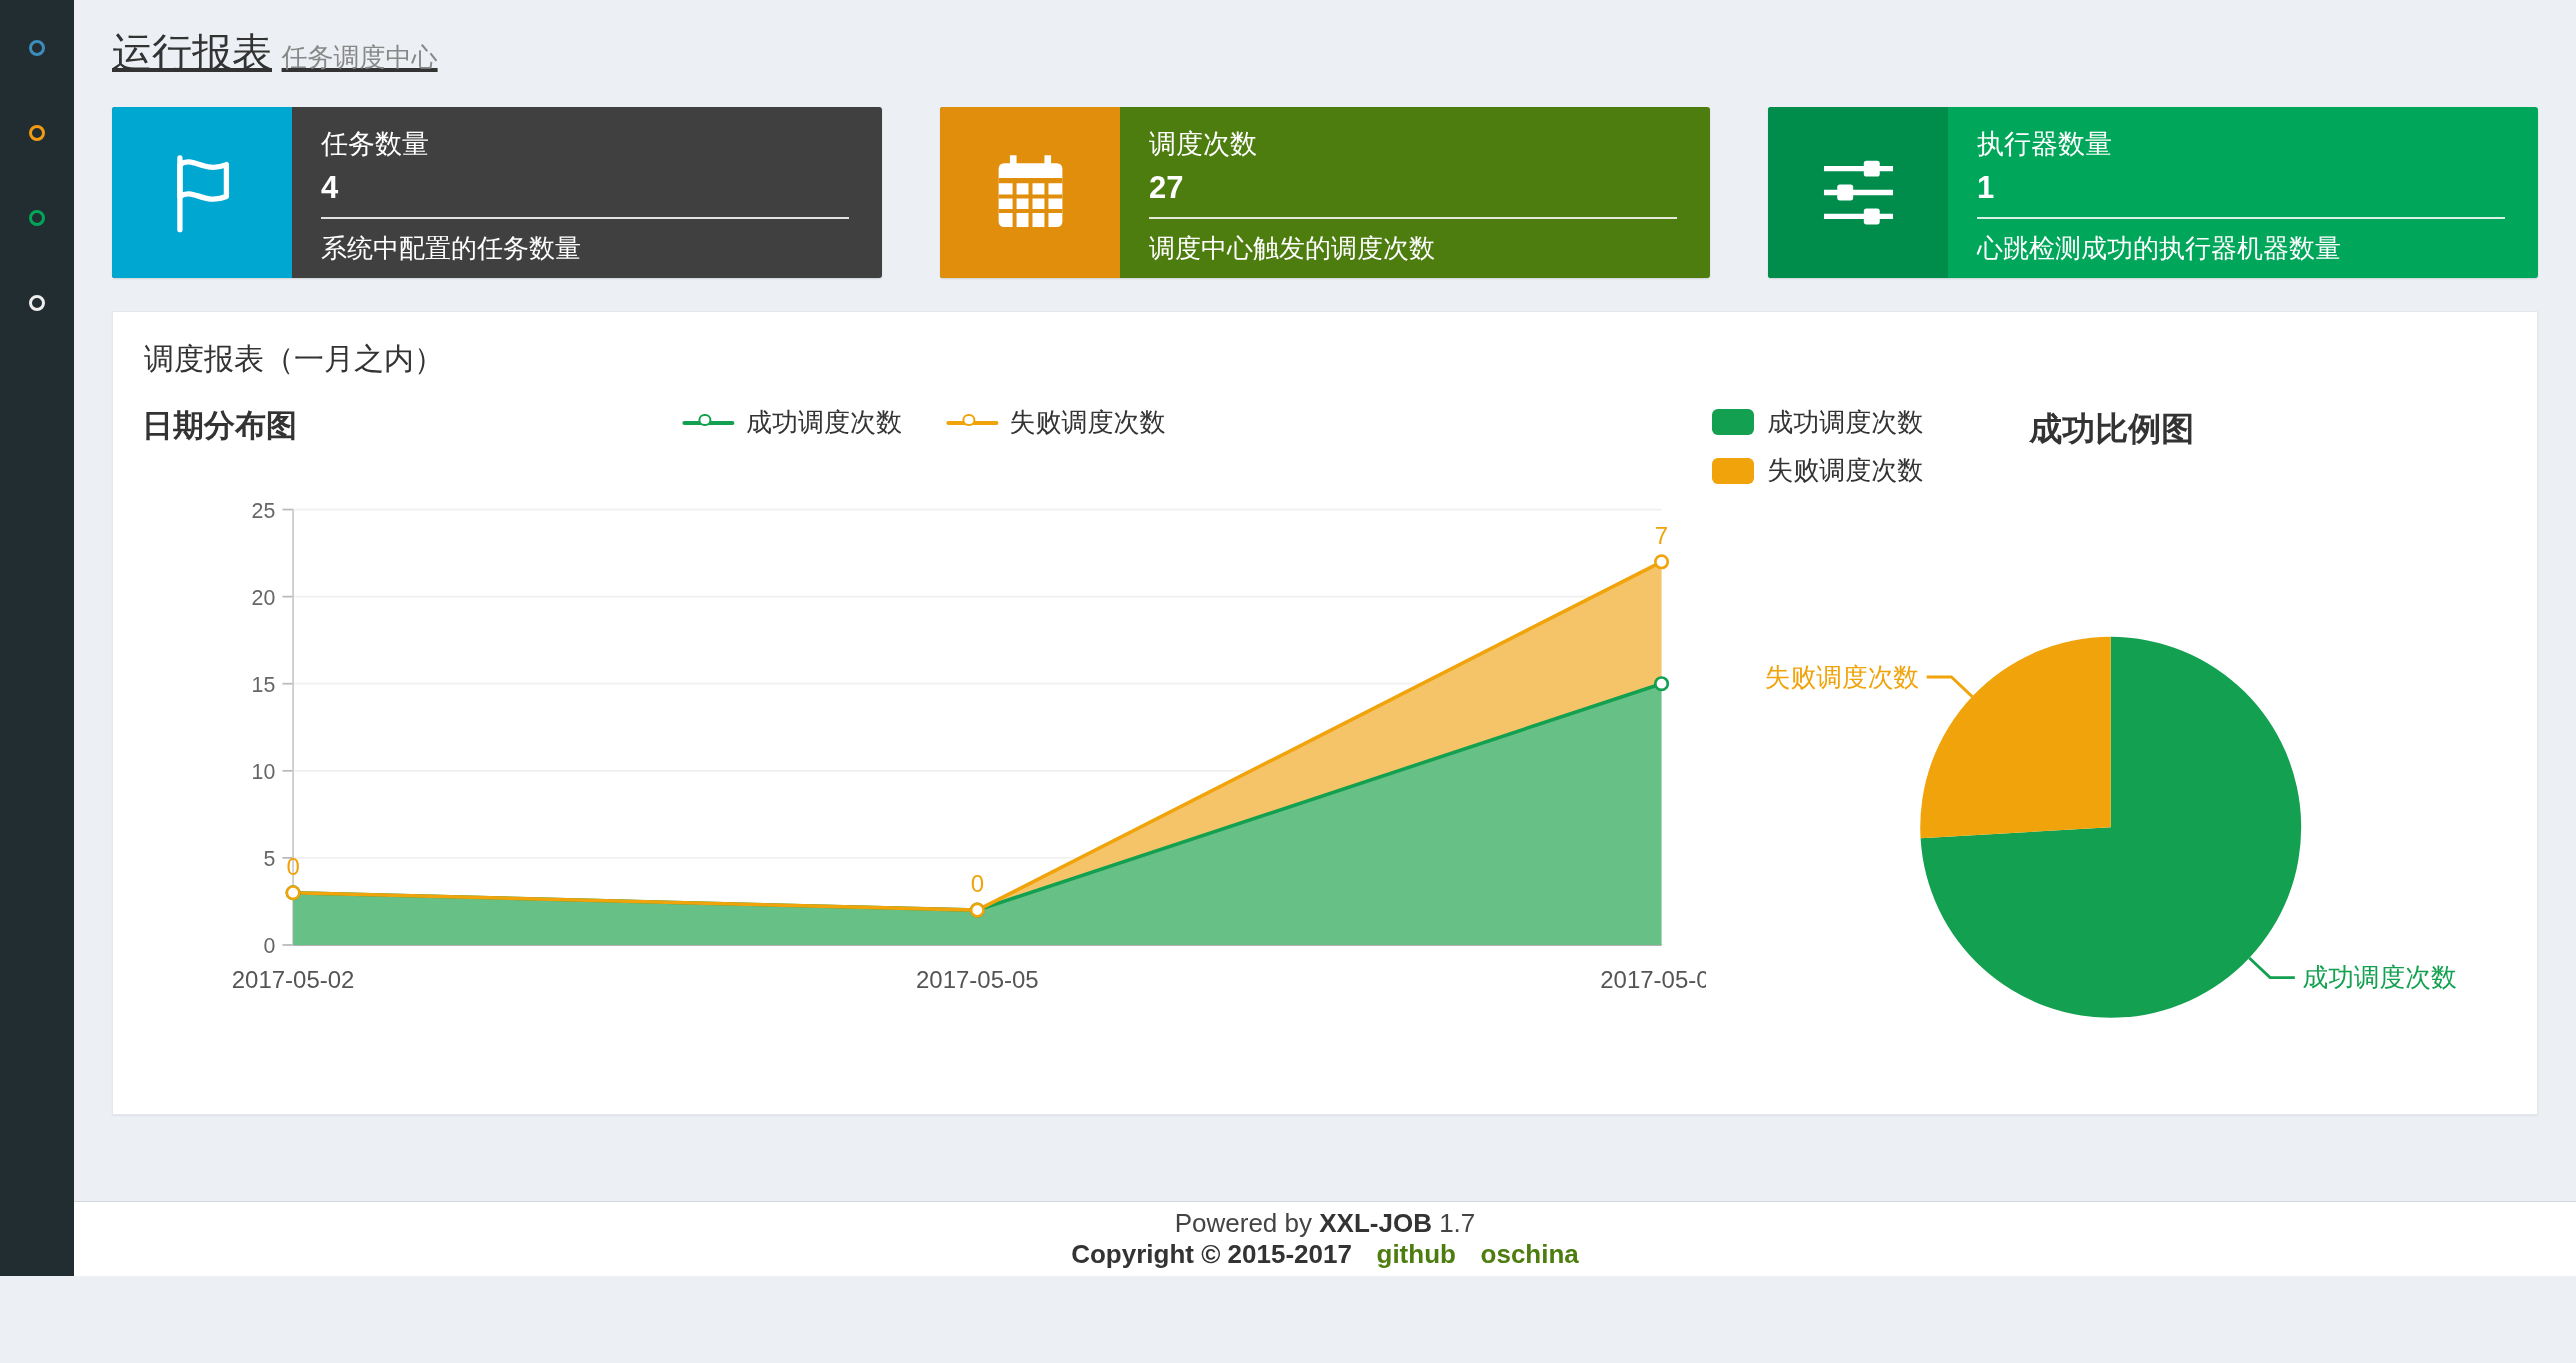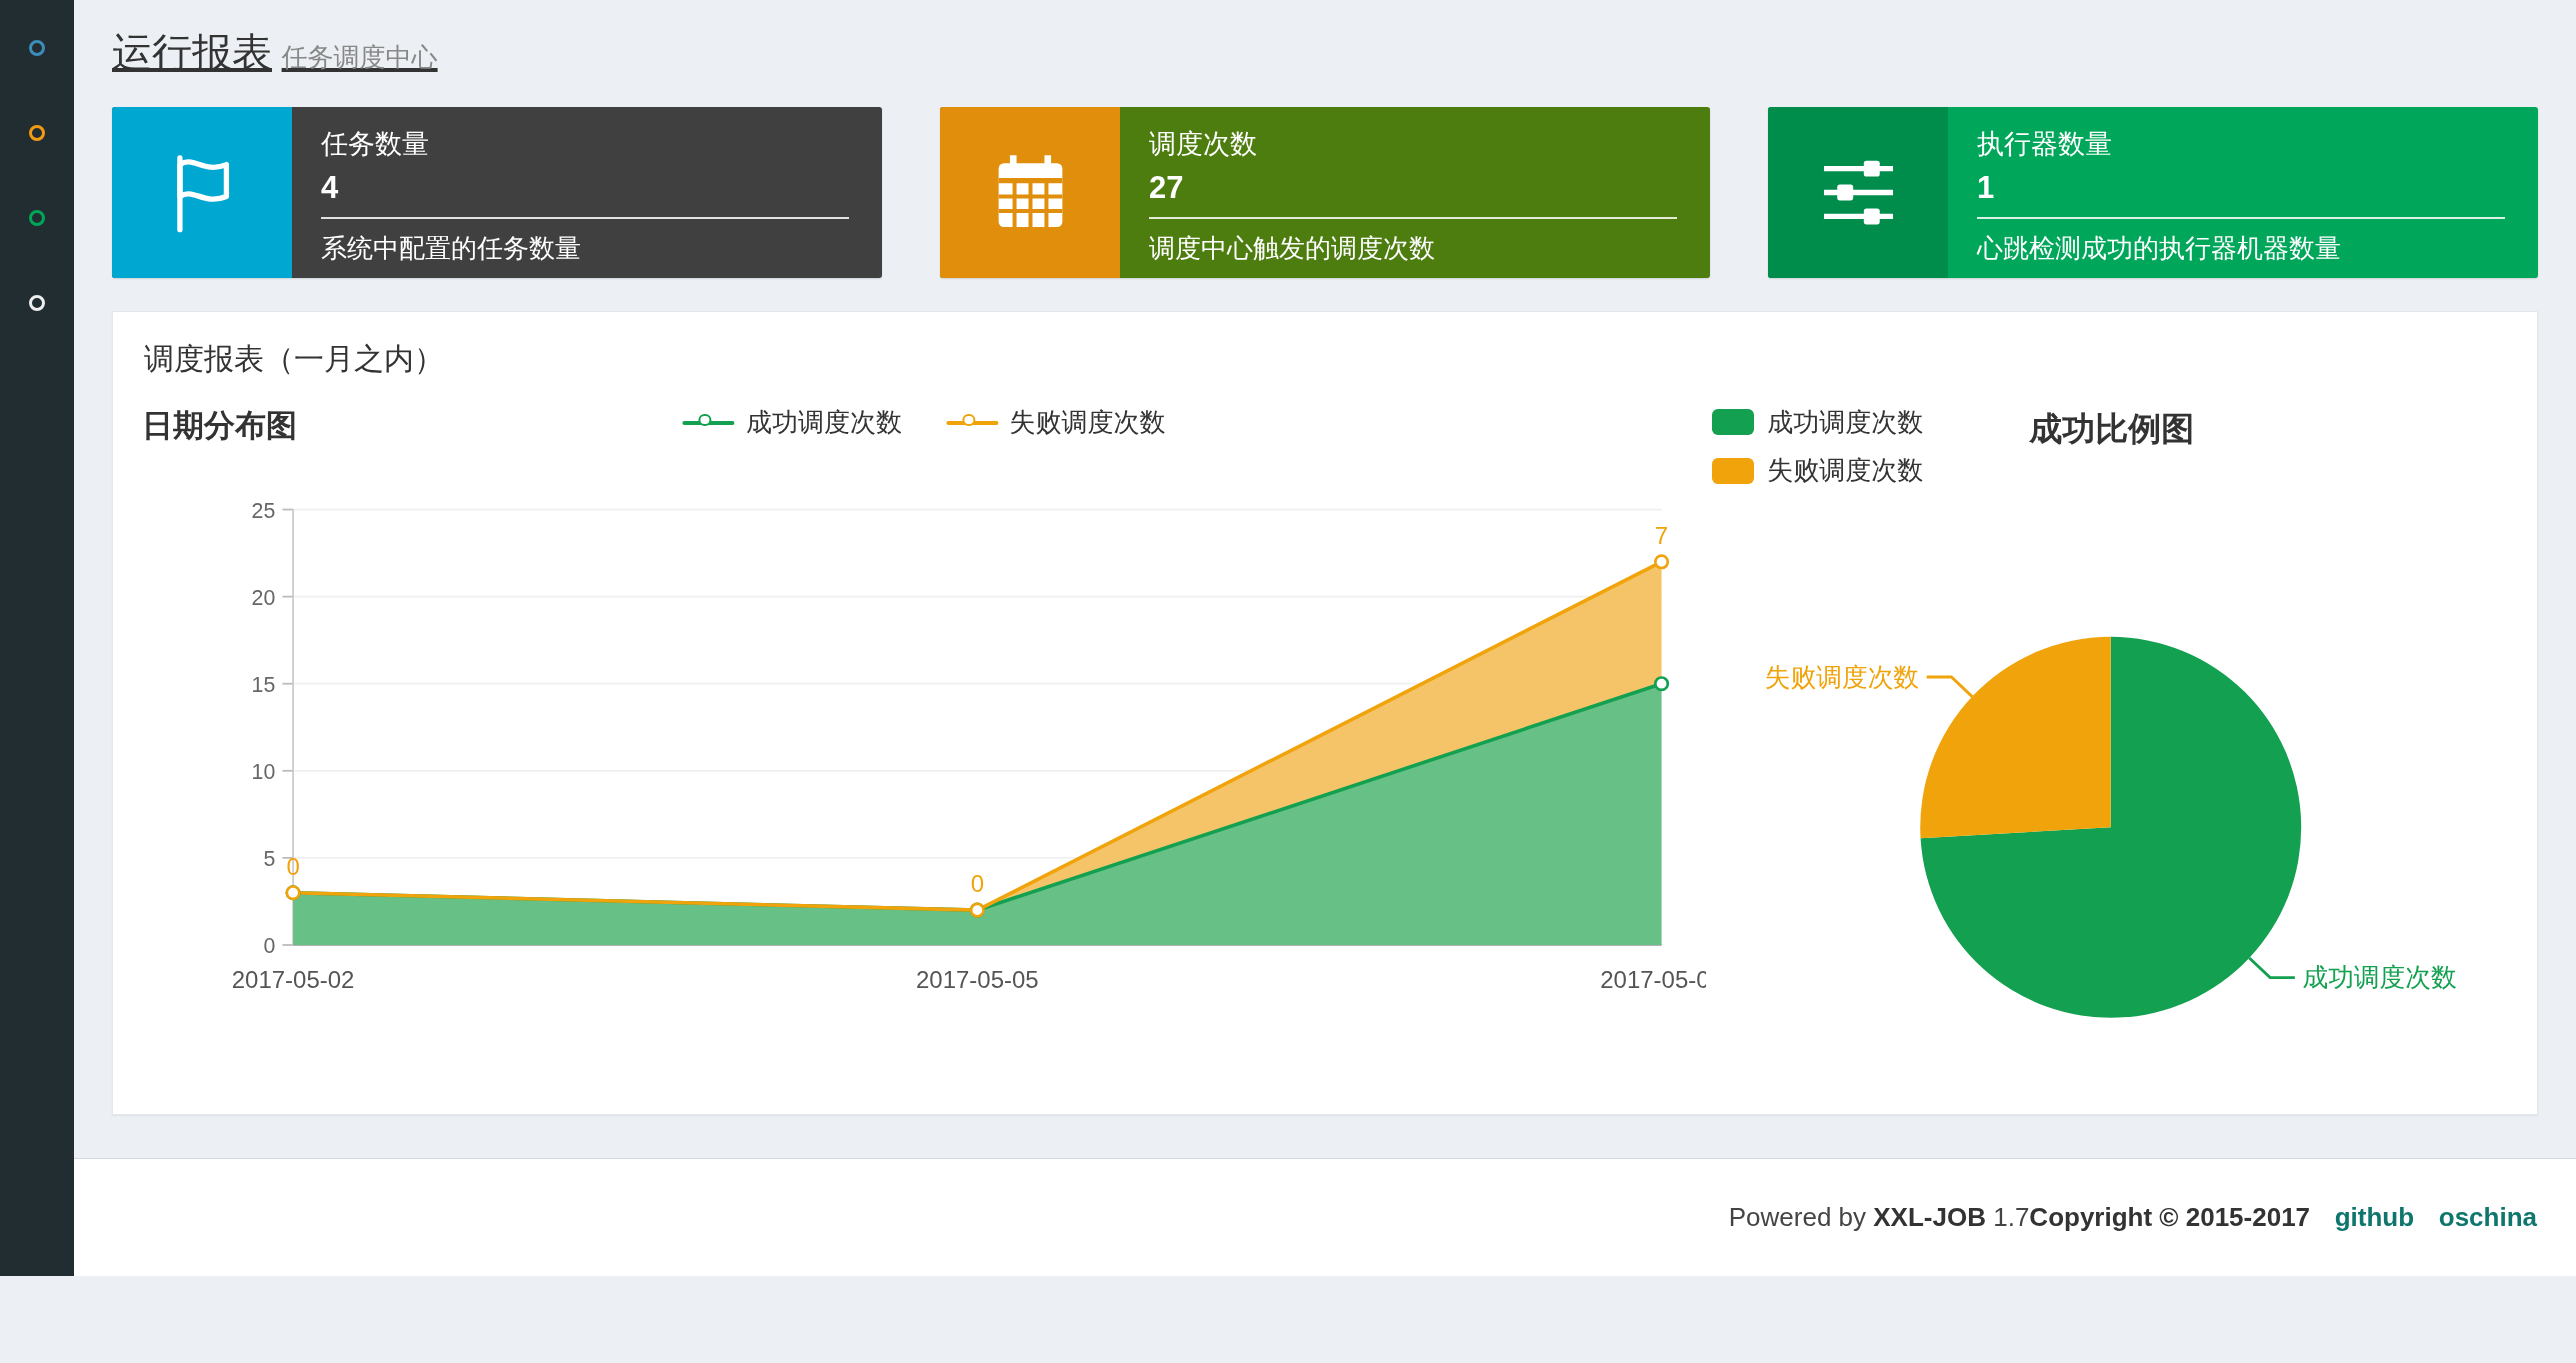--- a/index.html
+++ b/index.html
@@ -66,24 +66,24 @@
   .pie-title { font-size:33px; font-weight:bold; color:#333; margin-left:106px; margin-top:1.9px; }
   .pie-chart-svg { width:800px; display:block; margin-top:25px; }
 
   
   .tick { font:24px "Liberation Sans",sans-serif; fill:#666; }
   .xlab { font:27px "Liberation Sans",sans-serif; fill:#555; }
   .dlab { font:27px "Liberation Sans",sans-serif; }
   .plab { font:27px "Liberation Sans",sans-serif; }
 
   
-  .footer { height:118px; background:#fff; border-top:1px solid #d2d6de;
-    display:flex; align-items:center; justify-content:flex-end; padding:0 39px; font-size:26px; color:#444; }
+  .footer { height:75px; background:#fff; border-top:1px solid #d2d6de;
+    display:flex; align-items:center; justify-content:center; padding:0 39px; font-size:26px; color:#444;flex-direction:column; }
   .footer b { color:#333; }
-  .f-links a { color:#0f766e; font-weight:bold; text-decoration:none; margin-left:17.4px; cursor:pointer; }
+  .f-links a { color:#4d7c0f; font-weight:bold; text-decoration:none; margin-left:17.4px; cursor:pointer; }
 </style>
 </head>
 <body>
 
 <div class="app">
 
 
   <div class="main">
 
     <aside class="sidebar">

